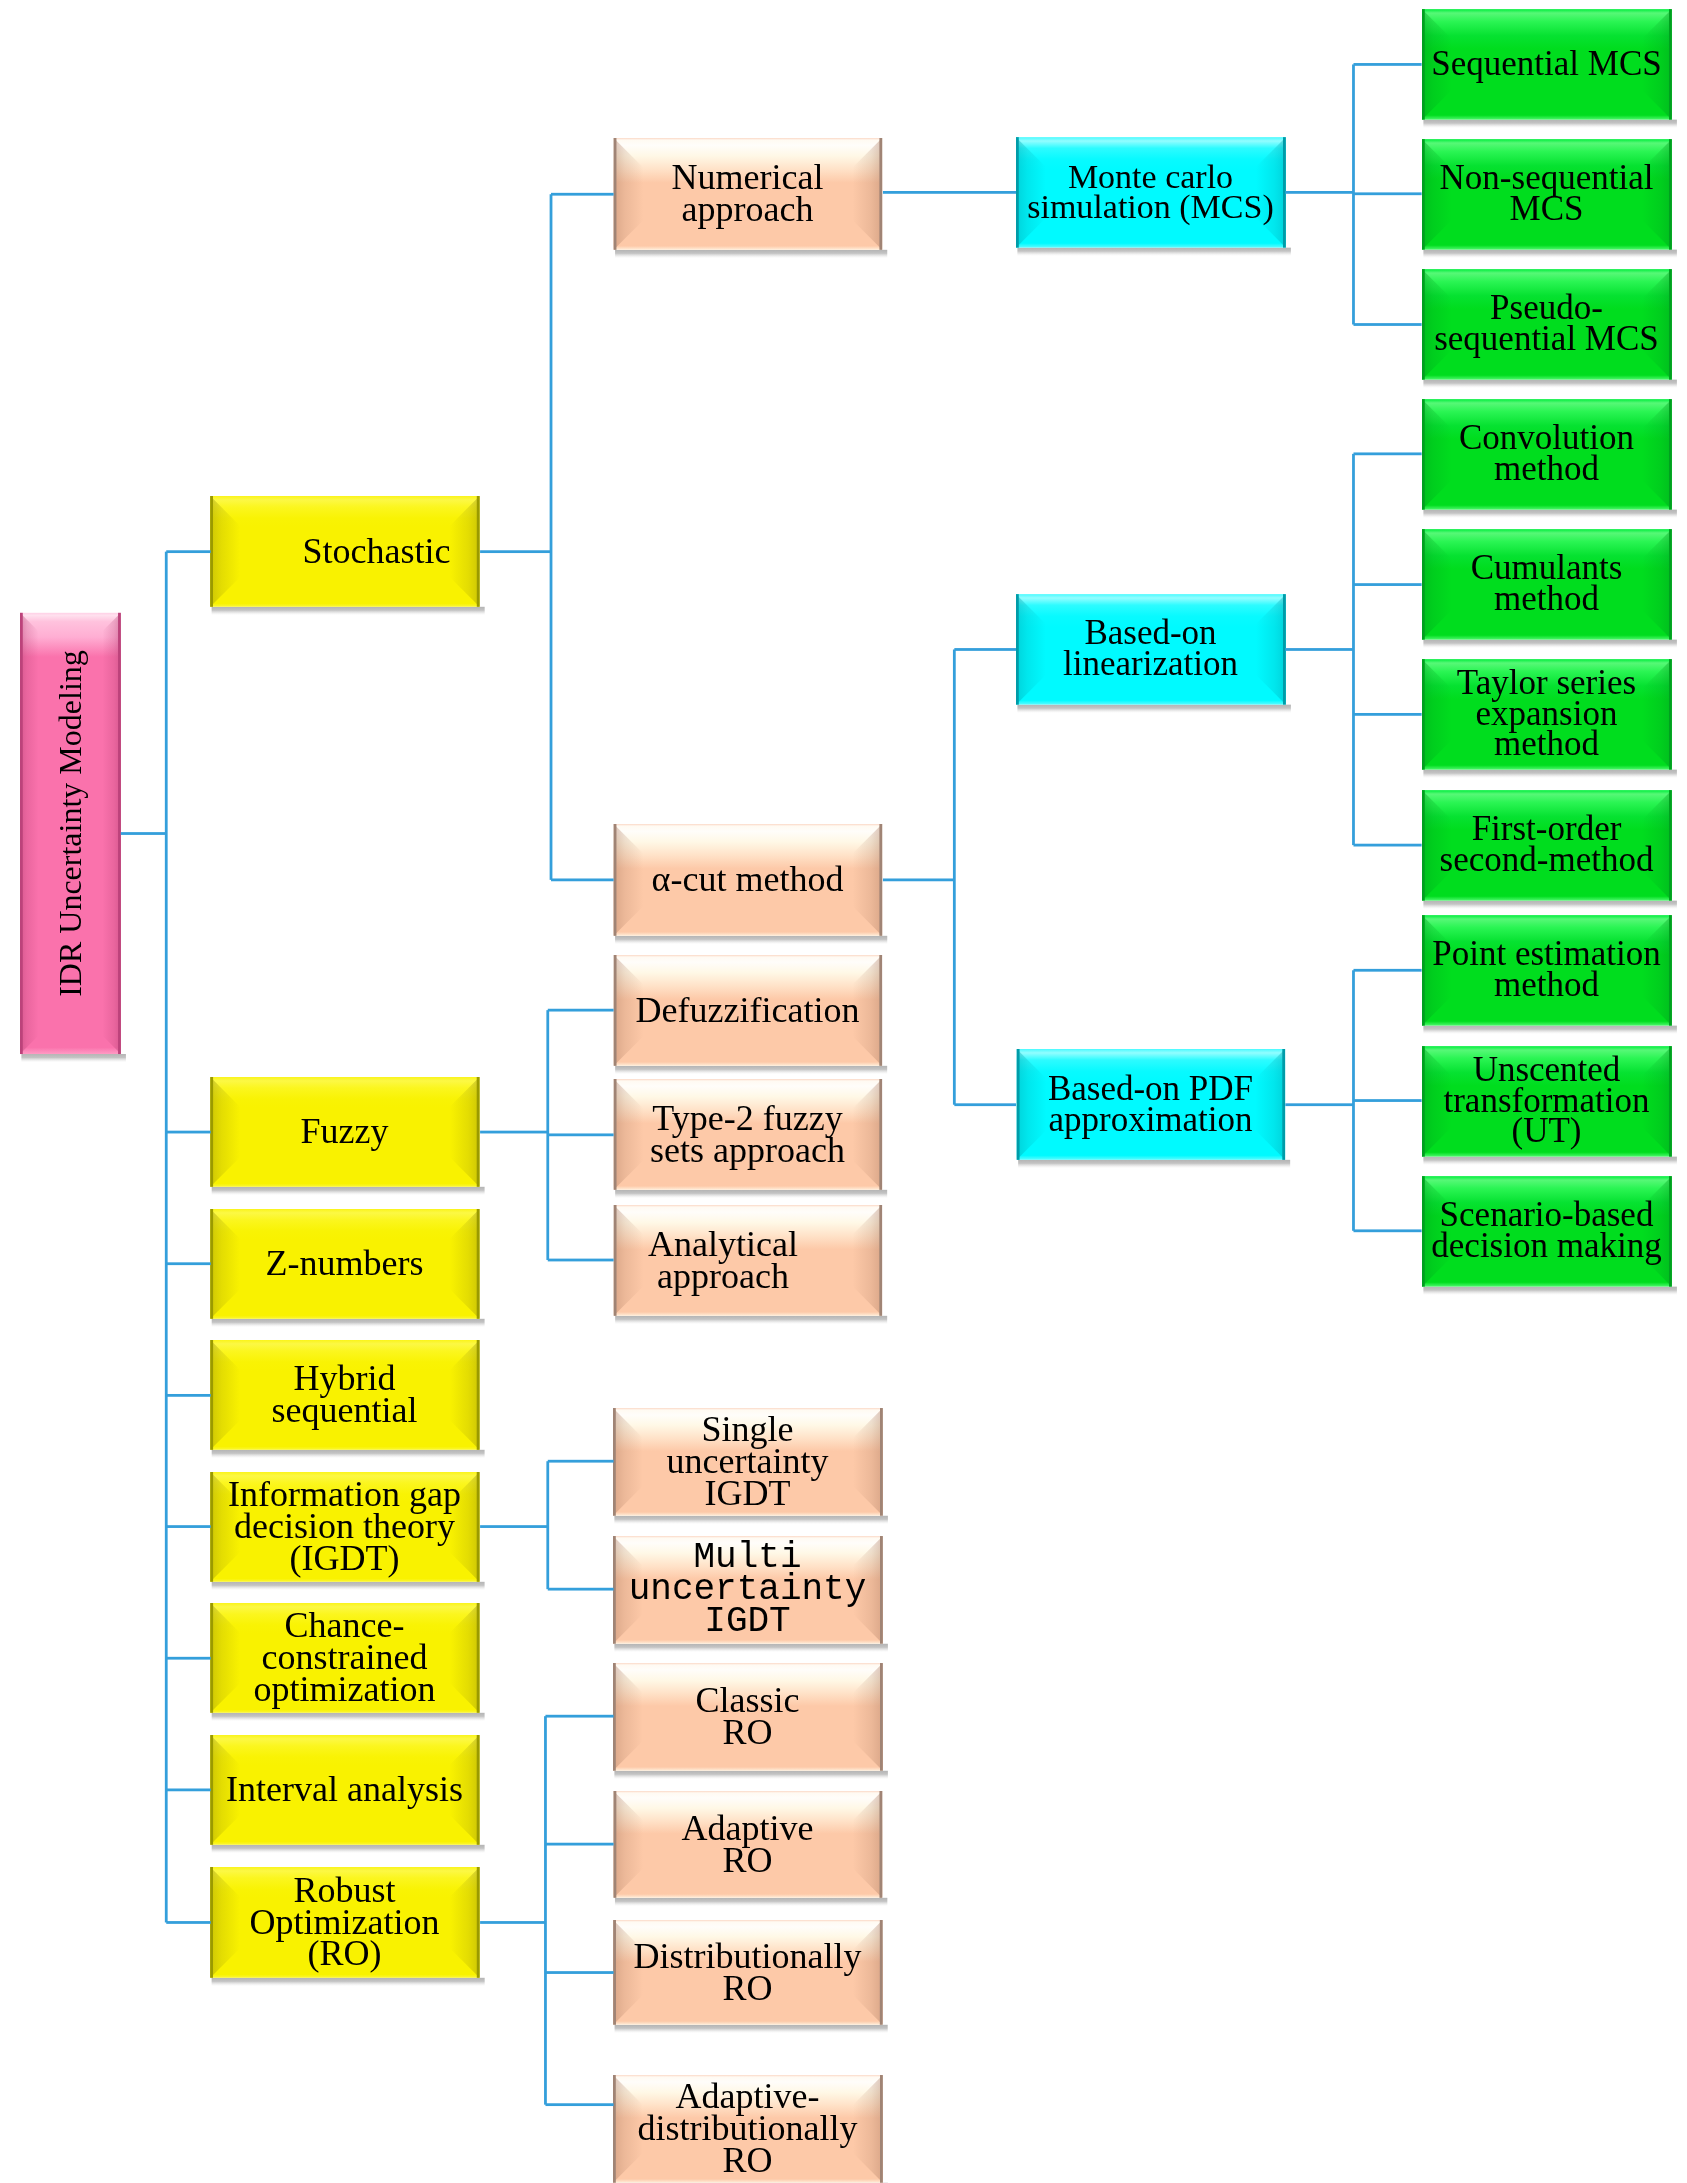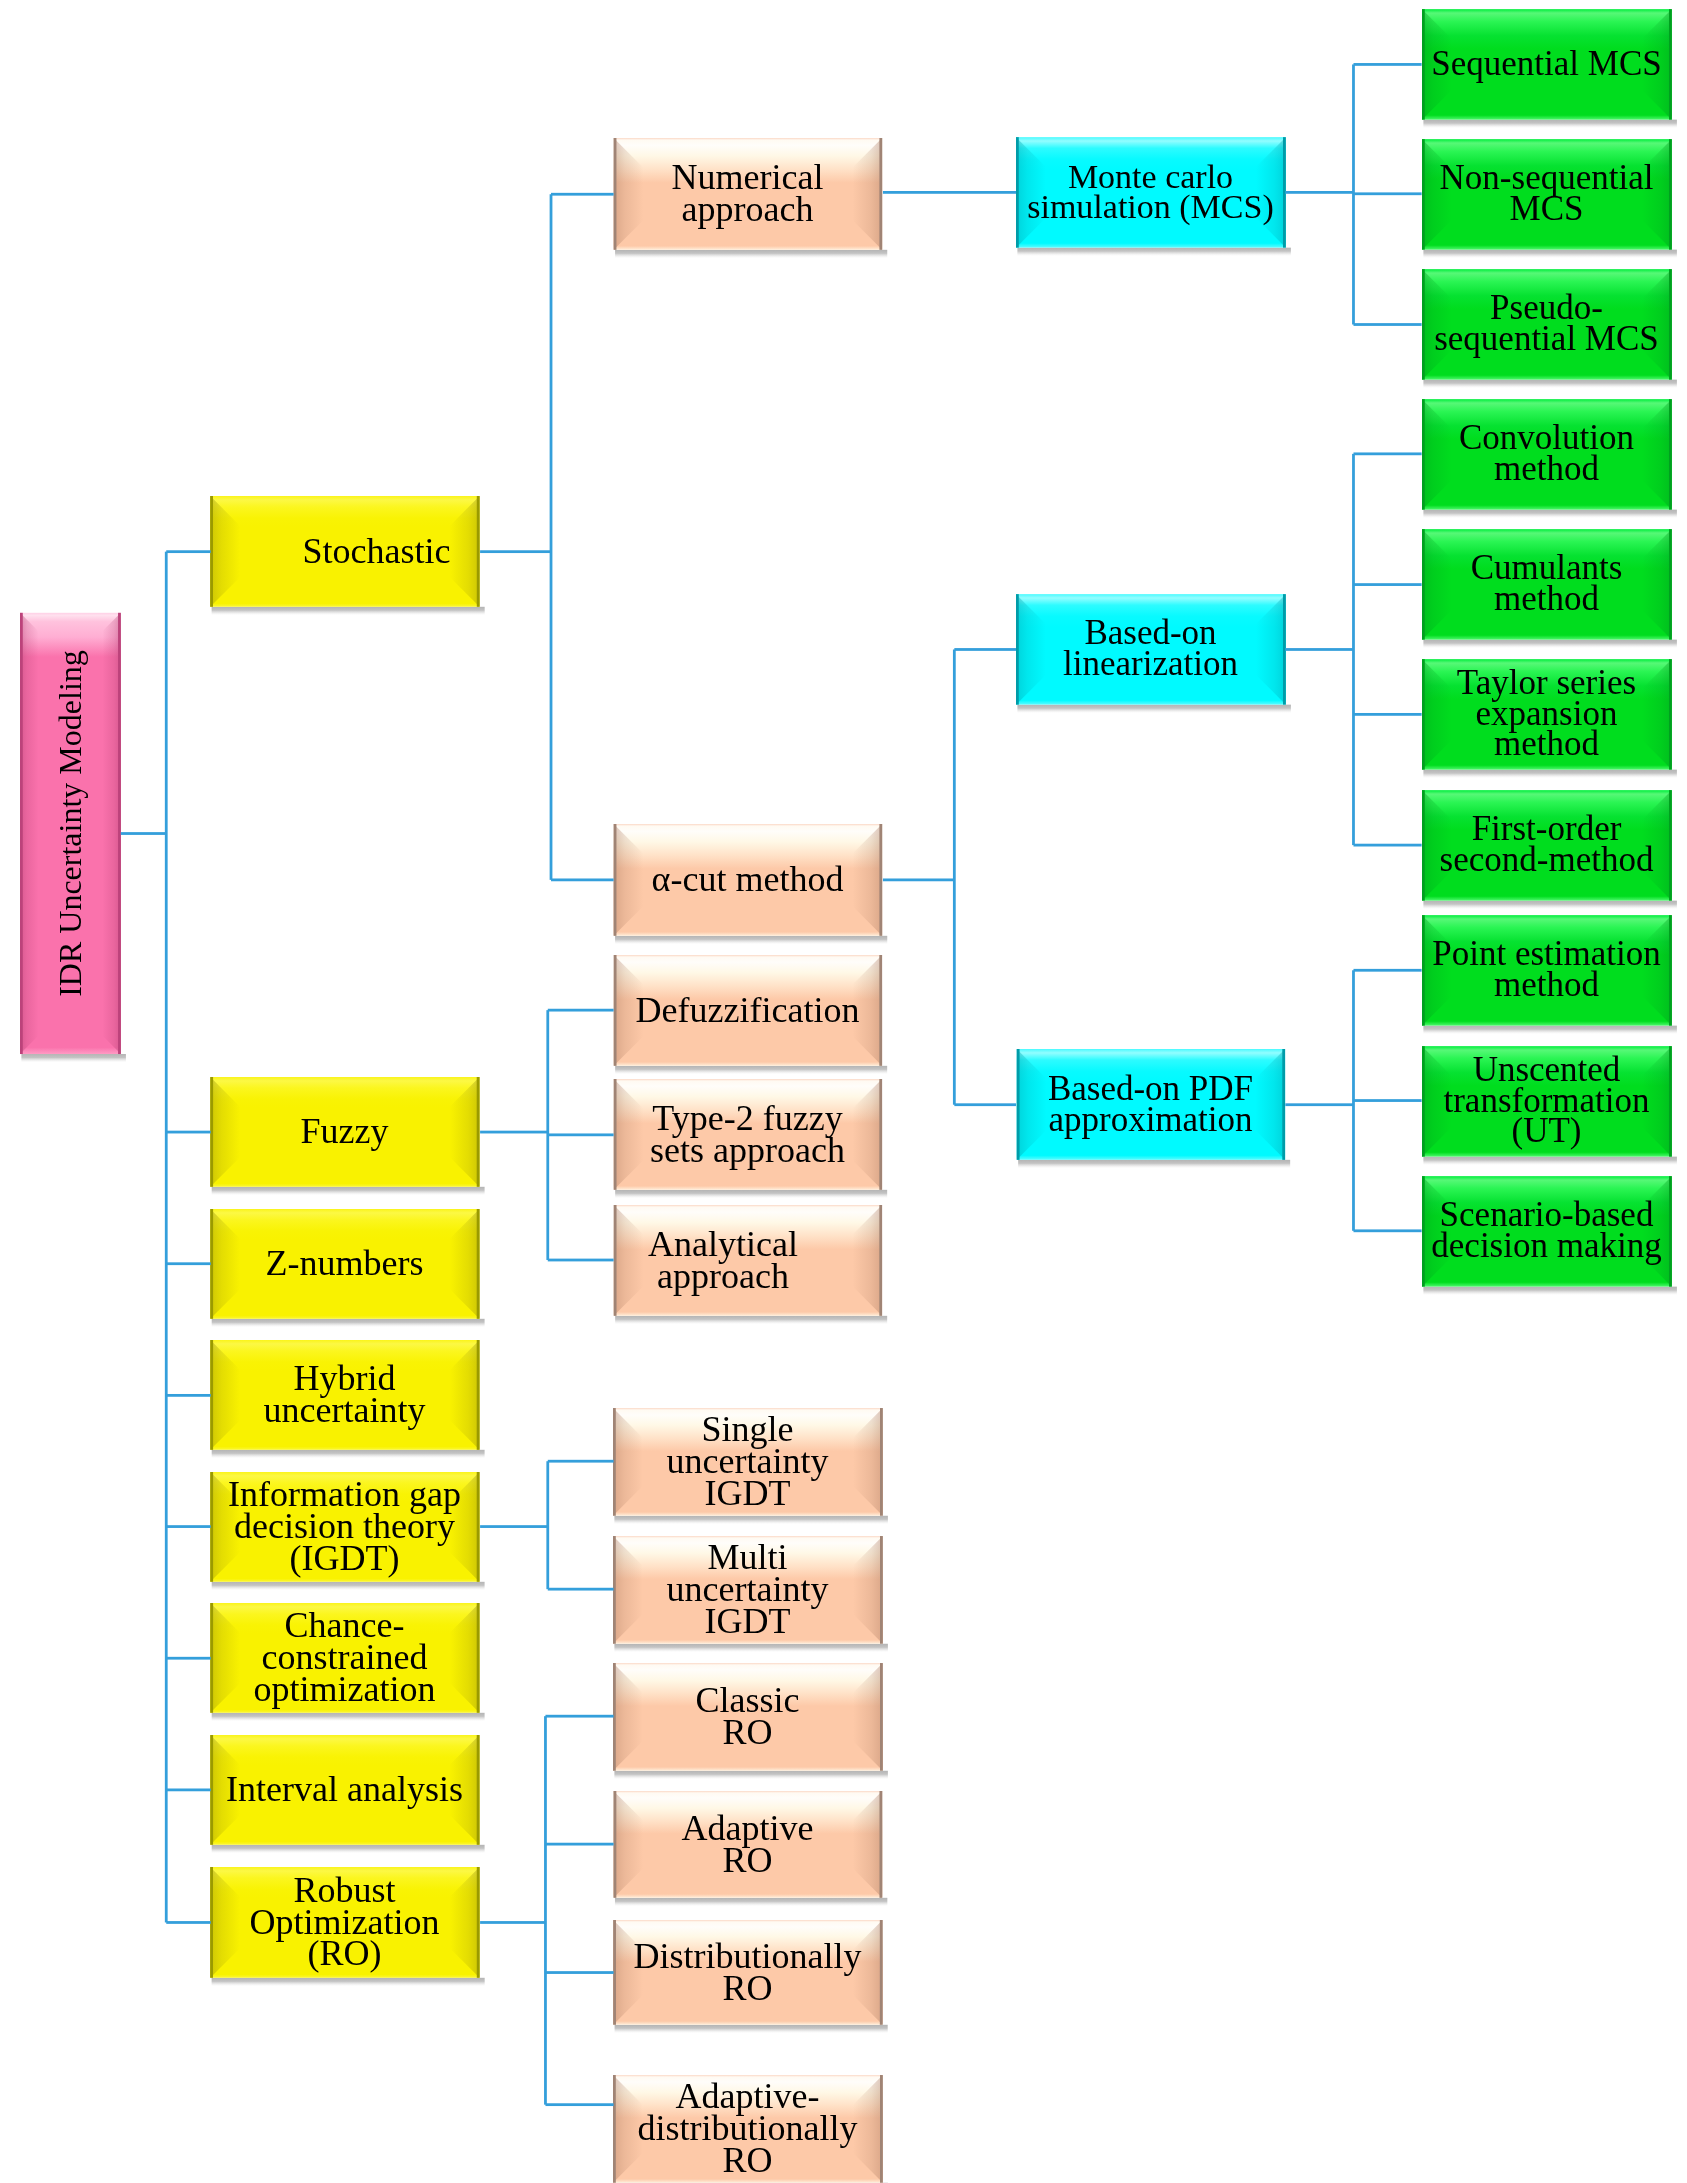--- a/index.html
+++ b/index.html
@@ -262,21 +262,21 @@
           <g>
             <rect x="3" y="237" width="589" height="18" fill="url(#sh_hybrid-approaches)"></rect>
             <rect x="0" y="0" width="581" height="237" fill="url(#fg_hybrid-approaches)"></rect>
             <polygon points="0,0 64,64 64,173 0,237" fill="url(#bg_hybrid-approaches)"></polygon>
             <polygon points="581,0 517,64 517,173 581,237" fill="url(#bg_hybrid-approachesr)"></polygon>
             <rect x="0" y="0" width="6" height="237" fill="#9a9a00"></rect>
             <rect x="575" y="0" width="6" height="237" fill="#9a9a00"></rect>
           </g>
         </svg>
         <div class="txt" style="width: 269px; height: 110px; font-size: 36px;">Hybrid
-uncertainty</div>
+sequential</div>
       </div>
   <div class="node" style="left: 210px; top: 1472px; width: 269px; height: 110px;">
         <svg width="280" height="120" viewBox="0 0 603 259">
           <defs>
             <linearGradient id="fg_igdt" x1="0" y1="0" x2="0" y2="1">
               <stop offset="0" stop-color="#faf41a"></stop>
               <stop offset="0.035" stop-color="#fcf845"></stop>
               <stop offset="0.1" stop-color="#fbf61f"></stop>
               <stop offset="0.2" stop-color="#f9f304"></stop>
               <stop offset="0.28" stop-color="#f9f200"></stop>
@@ -681,21 +681,21 @@
             <polygon points="0,0 64,64 64,168 0,232" fill="url(#bg_single-uncertainty-igdt)"></polygon>
             <polygon points="581,0 517,64 517,168 581,232" fill="url(#bg_single-uncertainty-igdtr)"></polygon>
             <rect x="0" y="0" width="6" height="232" fill="#a08475"></rect>
             <rect x="575" y="0" width="6" height="232" fill="#a08475"></rect>
           </g>
         </svg>
         <div class="txt" style="width: 269px; height: 108px; font-size: 36px;">Single
 uncertainty
 IGDT</div>
       </div>
-  <div class="node" style="left: 613px; top: 1536px; width: 269px; height: 108px;">
+  <div class="node" style="left: 613px; top: 1536px; width: 269px; height: 108px; font-family: Liberation Mono, monospace;">
         <svg width="280" height="118" viewBox="0 0 603 254">
           <defs>
             <linearGradient id="fg_multi-uncertainty-igdt" x1="0" y1="0" x2="0" y2="1">
               <stop offset="0" stop-color="#fbd8c6"></stop>
               <stop offset="0.018" stop-color="#fffaf2"></stop>
               <stop offset="0.065" stop-color="#fffdfa"></stop>
               <stop offset="0.16" stop-color="#fff8e6"></stop>
               <stop offset="0.28" stop-color="#ffe2c8"></stop>
               <stop offset="0.4" stop-color="#fdc9a8"></stop>
               <stop offset="0.965" stop-color="#fdc9a8"></stop>

